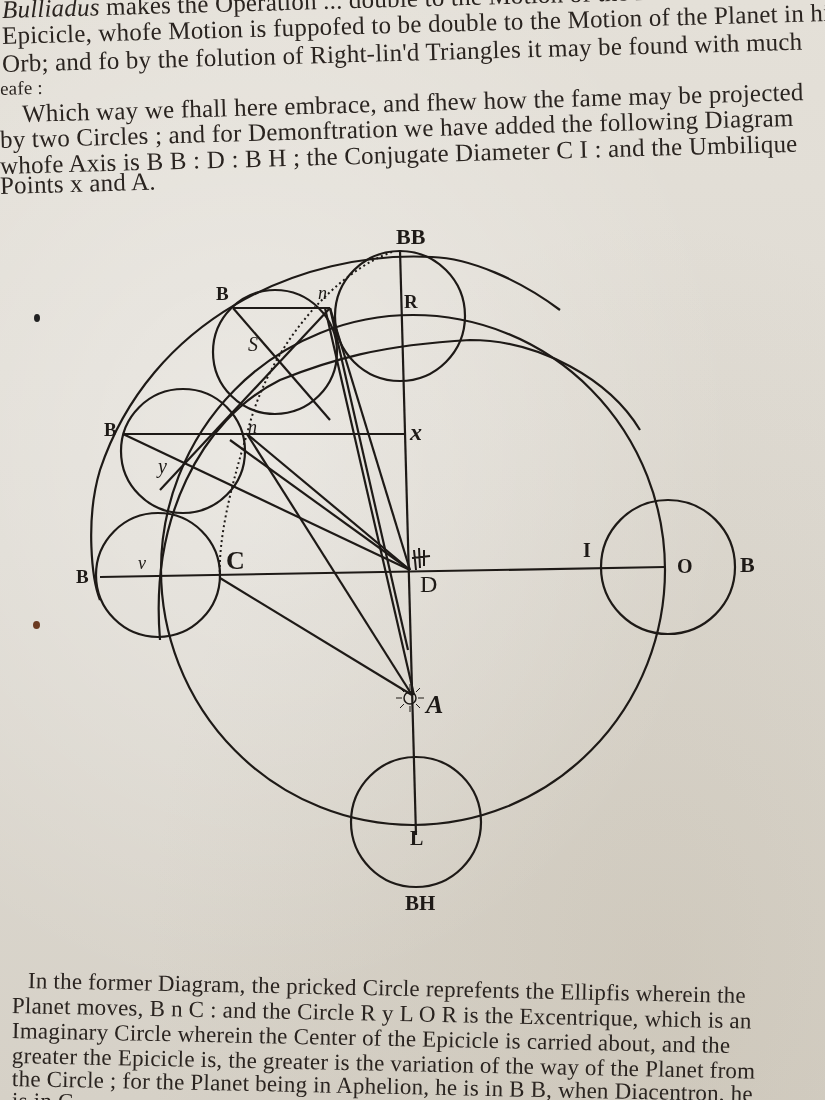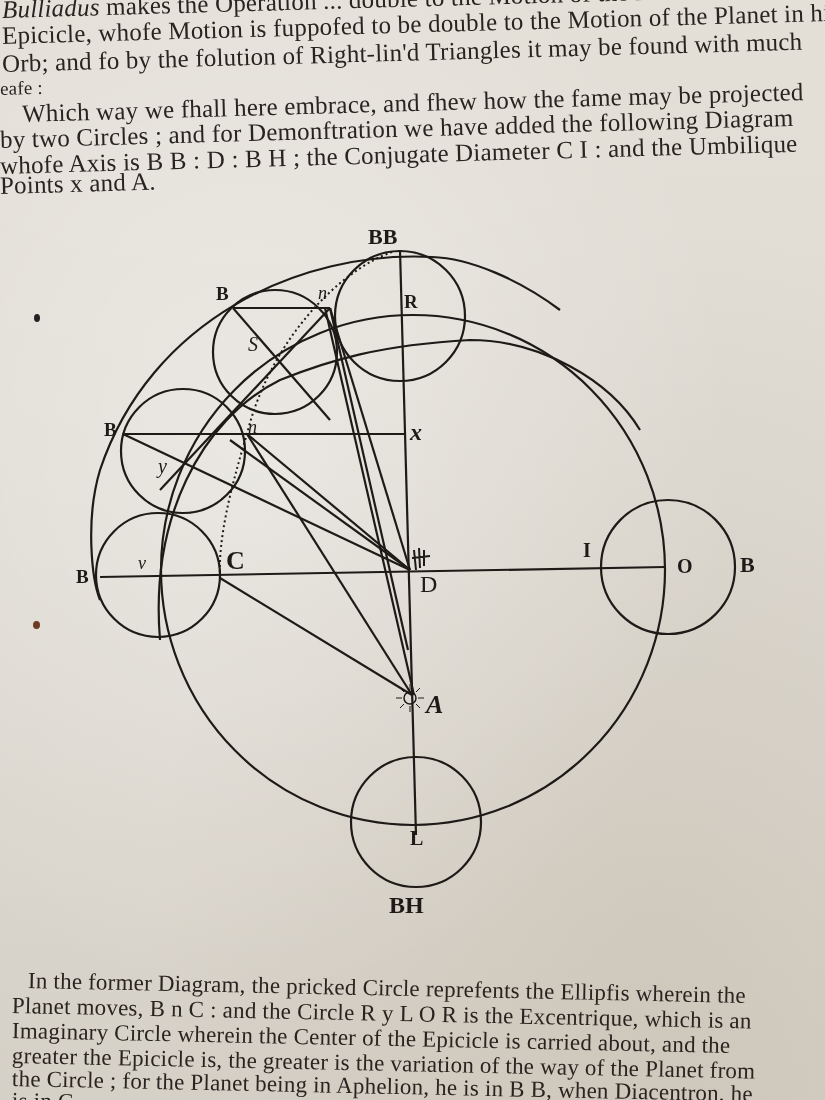--- a/index.html
+++ b/index.html
@@ -102,39 +102,39 @@
         <line x1="-10" y1="10" x2="-6" y2="6"></line>
           <line x1="10" y1="-10" x2="6" y2="-6"></line>
       </g>
     </g>
 
     <g transform="translate(420,560)" stroke="#1e1a17" stroke-width="2" fill="none">
       <path d="M -6 -10 L -4 10 M -1 -12 L 0 8 M 4 -10 L 4 6 M -8 -2 L 10 -4"></path>
     </g>
   </svg>
 
-  <div class="lbl" style="left:368px; top:226px;">BB</div>
+  <div class="lbl" style="left:396px; top:226px;">BB</div>
   <div class="lbl" style="left:404px; top:292px; font-size:19px;">R</div>
   <div class="lbl" style="left:216px; top:284px; font-size:19px;">B</div>
   <div class="lbl sm" style="left:318px; top:284px;">n</div>
   <div class="lbl sm" style="left:248px; top:334px; font-size:20px;">S</div>
   <div class="lbl" style="left:104px; top:420px; font-size:19px;">B</div>
   <div class="lbl sm" style="left:248px; top:418px;">n</div>
   <div class="lbl" style="left:410px; top:420px; font-size:24px; font-style:italic;">x</div>
   <div class="lbl sm" style="left:158px; top:456px; font-size:20px;">y</div>
   <div class="lbl" style="left:76px; top:567px; font-size:19px;">B</div>
   <div class="lbl sm" style="left:138px; top:554px;">v</div>
   <div class="lbl" style="left:226px; top:548px; font-size:26px;">C</div>
   <div class="lbl" style="left:420px; top:572px; font-size:24px; font-weight:normal;">D</div>
   <div class="lbl" style="left:583px; top:540px; font-size:20px;">I</div>
   <div class="lbl" style="left:677px; top:556px; font-size:20px;">O</div>
   <div class="lbl" style="left:740px; top:554px; font-size:22px;">B</div>
   <div class="lbl" style="left:426px; top:692px; font-size:26px; font-style:italic;">A</div>
   <div class="lbl" style="left:410px; top:828px; font-size:20px;">L</div>
-  <div class="lbl" style="left:389px; top:893px; font-size:24px;">BH</div>
+  <div class="lbl" style="left:405px; top:893px; font-size:21px;">BH</div>
 
   <div class="dot" style="left:34px; top:314px; width:6px; height:8px;"></div>
   <div class="dot rust" style="left:33px; top:621px; width:7px; height:8px;"></div>
 
   <div class="bottom-block">
     <div class="text-line" style="left:28px; top:968px;">In the former Diagram, the pricked Circle reprefents the Ellipfis wherein the</div>
     <div class="text-line" style="left:12px; top:993px;">Planet moves, B n C : and the Circle R y L O R is the Excentrique, which is an</div>
     <div class="text-line" style="left:12px; top:1018px;">Imaginary Circle wherein the Center of the Epicicle is carried about, and the</div>
     <div class="text-line" style="left:12px; top:1043px;">greater the Epicicle is, the greater is the variation of the way of the Planet from</div>
     <div class="text-line" style="left:12px; top:1066px;">the Circle ; for the Planet being in Aphelion, he is in B B, when Diacentron, he</div>

